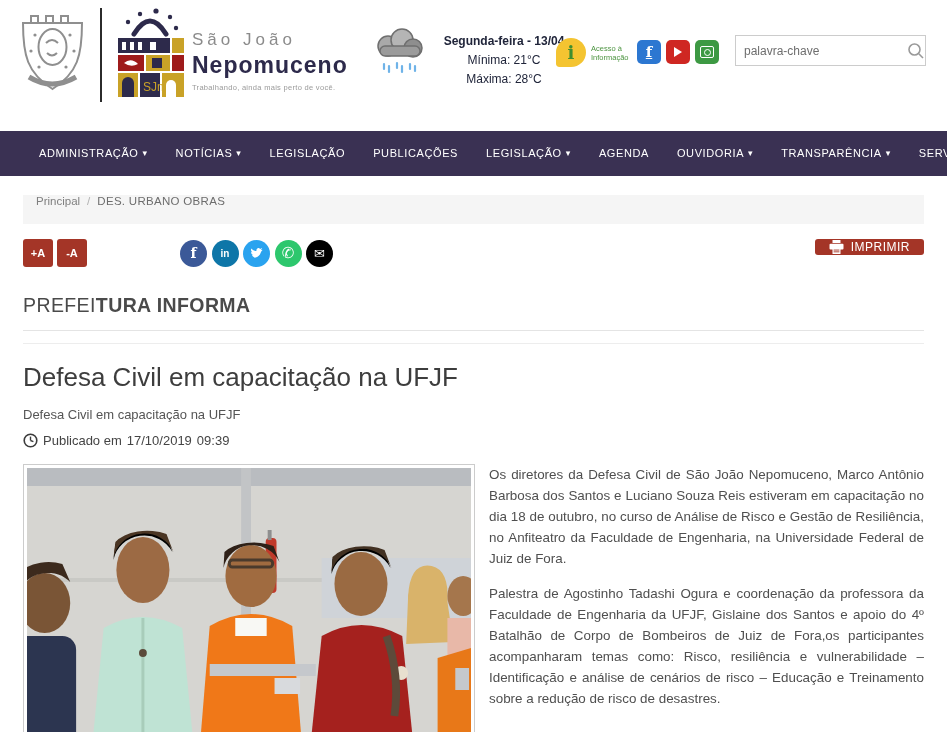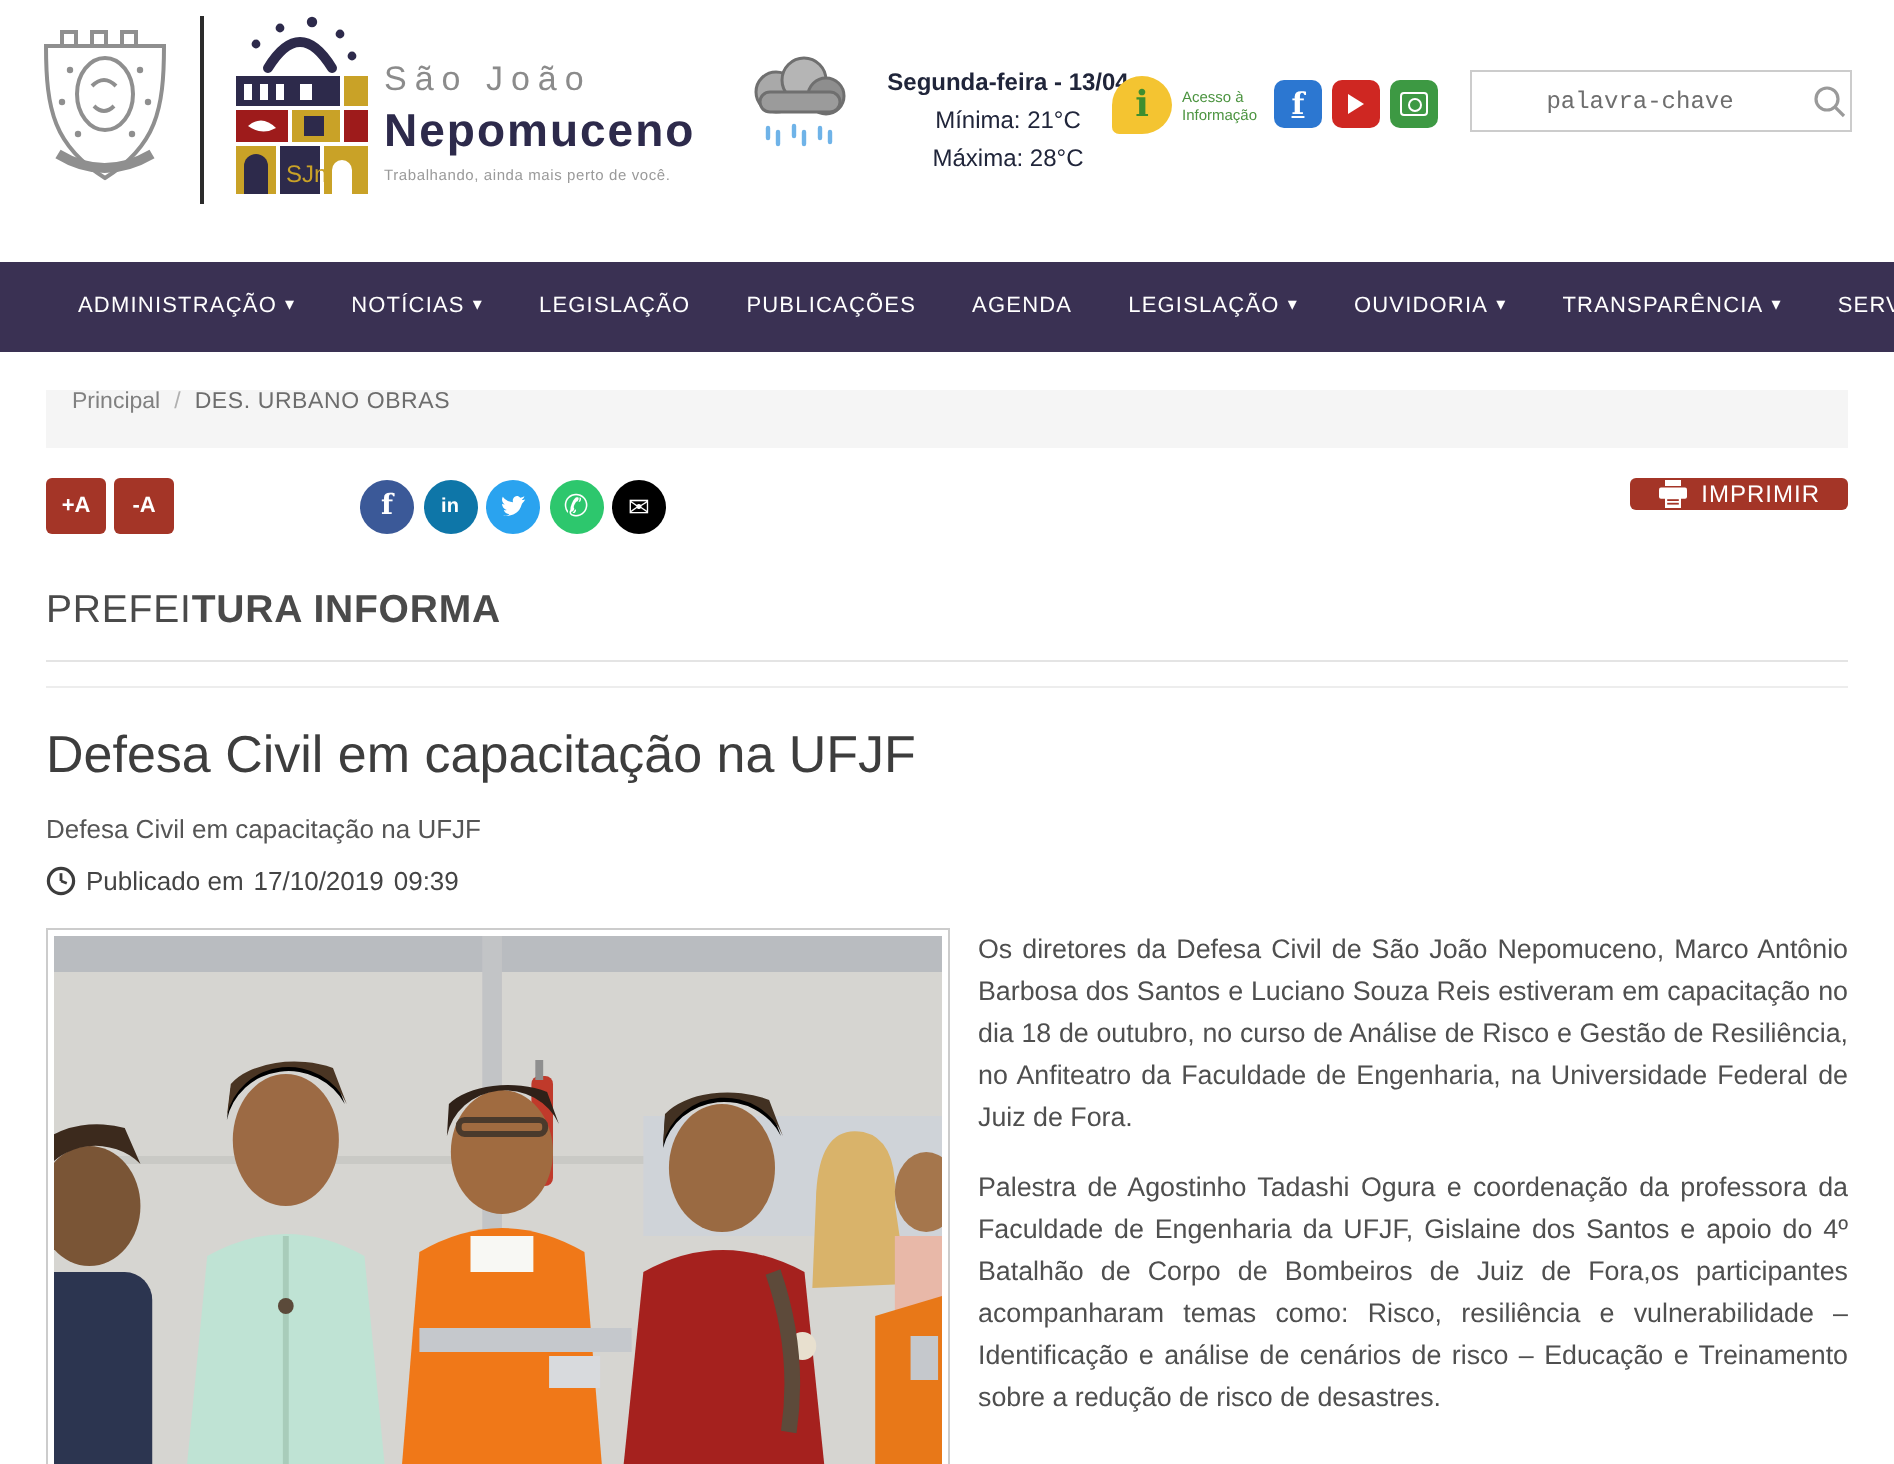--- a/index.html
+++ b/index.html
@@ -33,21 +33,21 @@
   .sq.fb { background:#2c77d1; font-weight:bold; font-size:15px; font-family:"DejaVu Serif", serif; }
   .sq.yt { background:#cf2722; }
   .yt-play { width:0; height:0; border-left:8px solid #fff; border-top:5px solid transparent; border-bottom:5px solid transparent; }
   .sq.ig { background:#3d9943; }
   .ig-cam { position:relative; width:14px; height:12px; border:1.6px solid #fff; border-radius:2px; }
   .ig-cam:after { content:""; position:absolute; left:3.2px; top:1.8px; width:5px; height:5px; border:1.5px solid #fff; border-radius:50%; }
 
   .search { position:absolute; left:735px; top:35px; width:191px; height:31px; border:1px solid #ccc; background:#fff;
       display:flex; align-items:center; }
   .search input { flex:1; border:none; outline:none; font-size:12px; color:#555; padding:0 8px;
-      font-family:Liberation Mono, monospace; background:transparent;text-align:center; }
+      font-family:Liberation Sans, sans-serif; background:transparent; }
   .search input::placeholder { color:#6e6e6e; }
   .search-btn { width:34px; height:100%; border:none; background:transparent; display:flex; align-items:center; justify-content:center; cursor:pointer; }
 
   
   .nav { width:947px; height:45px; background:#3a3153; display:flex; align-items:center; padding-left:25px; }
   .nav a { color:#fff; font-size:11px; letter-spacing:0.6px; text-decoration:none; padding:0 14px; line-height:45px; white-space:nowrap; }
   .caret { font-size:9px; margin-left:4px; position:relative; top:-1px; }
 
   
   .container { width:901px; margin:0 auto 0 23px; position:relative; }
@@ -201,22 +201,22 @@
         </svg>
       </button>
     </div>
   </div>
 
   <nav class="nav">
     <a href="#"><span>ADMINISTRAÇÃO</span><span class="caret">▾</span></a>
     <a href="#"><span>NOTÍCIAS</span><span class="caret">▾</span></a>
     <a href="#"><span>LEGISLAÇÃO</span></a>
     <a href="#"><span>PUBLICAÇÕES</span></a>
+    <a href="#"><span>LEGISLAÇÃO</span><span class="caret">▾</span></a>
     <a href="#"><span>AGENDA</span></a>
-    <a href="#"><span>LEGISLAÇÃO</span><span class="caret">▾</span></a>
     <a href="#"><span>OUVIDORIA</span><span class="caret">▾</span></a>
     <a href="#"><span>TRANSPARÊNCIA</span><span class="caret">▾</span></a>
     <a href="#"><span>SERVIÇOS</span></a>
   </nav>
 
   <div class="container">
 
     <div class="breadcrumb">
       <a href="#">Principal</a>
       <span class="sep">/</span>

